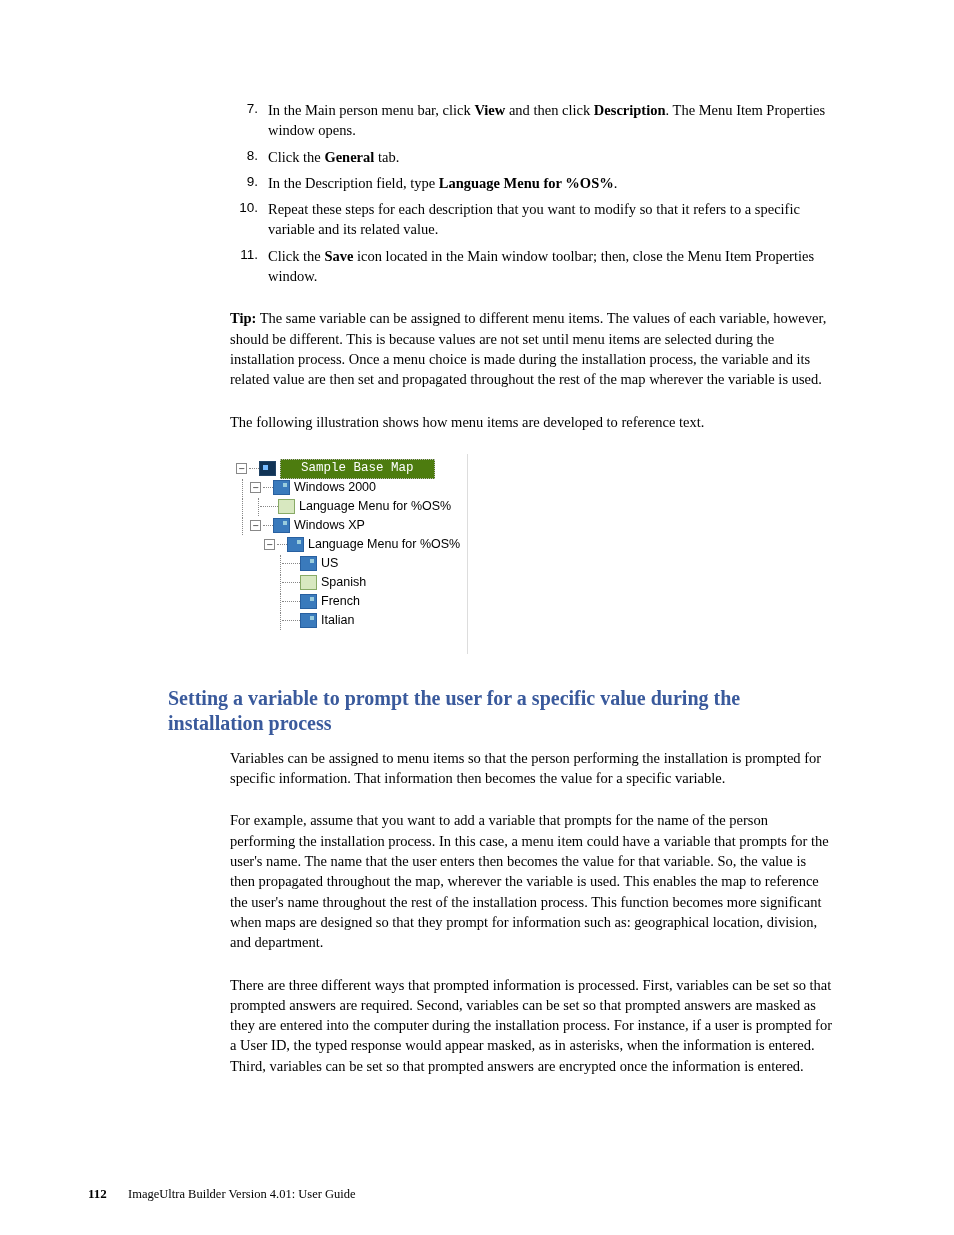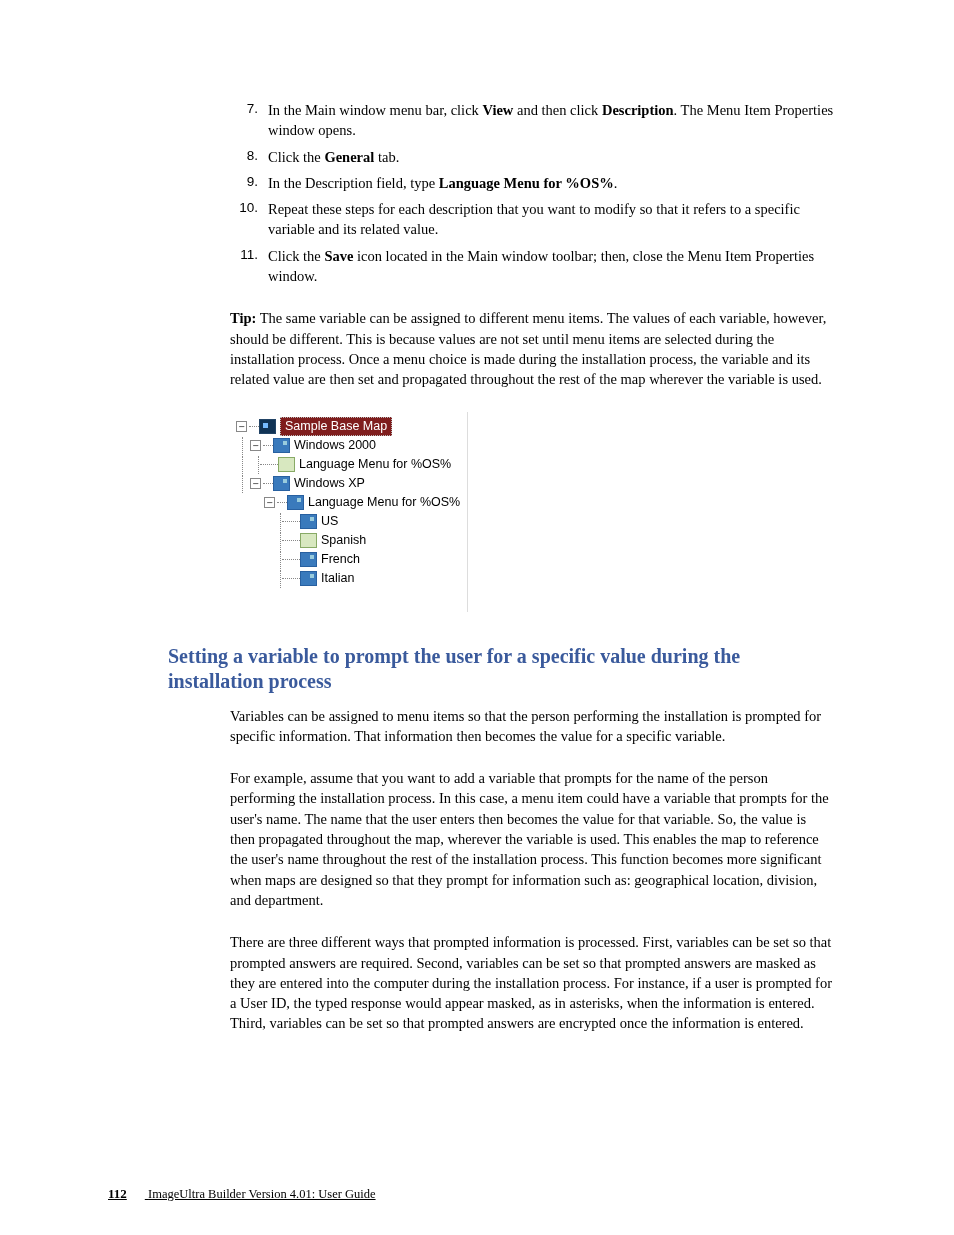--- a/index.html
+++ b/index.html
@@ -129,55 +129,55 @@
     background: #135;
     margin-right: 4px;
     flex-shrink: 0;
     position:relative;
   }
   .icon-sel::after{
     content:"";position:absolute;left:3px;top:3px;width:5px;height:5px;background:#7bf;
   }
   .treelabel { white-space: nowrap; }
   .treelabel-sel {
-    background: #7f1d1d;
+    background: #4d7c0f;
     color: #fff;
-    padding: 0 4px;
+    padding: 0 20px;
     border: 1px dotted #bbb;
+    font-family: Liberation Mono, monospace;
   }
   .indent-s { width: 6px; flex-shrink:0; }
   .indent-m { width: 14px; flex-shrink:0; }
   .indent-l { width: 30px; flex-shrink:0; }
   .vline {
     width:1px; height:18px; border-left:1px dotted #888; flex-shrink:0;
   }
   .footer {
     position: absolute;
     bottom: 32px;
-    left: 108px;
+    left: 88px;
     font-size: 13px;
-    text-decoration: underline;
   }
   .footer-page {
     font-weight: bold;
     margin-right: 18px;
   }
   .footer-text {
     font-size: 12.5px;
   }
 </style>
 </head>
 <body>
 
 <div class="page">
 
   <div class="ol-block">
     <div class="ol-item">
       <div class="ol-num">7.</div>
-      <div class="ol-text"><span>In the Main window menu bar, click </span><span class="bold">View</span><span> and then click </span><span class="bold">Description</span><span>. The Menu Item Properties window opens.</span></div>
+      <div class="ol-text"><span>In the Main person menu bar, click </span><span class="bold">View</span><span> and then click </span><span class="bold">Description</span><span>. The Menu Item Properties window opens.</span></div>
     </div>
     <div class="ol-item">
       <div class="ol-num">8.</div>
       <div class="ol-text"><span>Click the </span><span class="bold">General</span><span> tab.</span></div>
     </div>
     <div class="ol-item">
       <div class="ol-num">9.</div>
       <div class="ol-text"><span>In the Description field, type </span><span class="bold">Language Menu for %OS%</span><span>.</span></div>
     </div>
     <div class="ol-item">
@@ -187,20 +187,21 @@
     <div class="ol-item">
       <div class="ol-num">11.</div>
       <div class="ol-text"><span>Click the </span><span class="bold">Save</span><span> icon located in the Main window toolbar; then, close the Menu Item Properties window.</span></div>
     </div>
   </div>
 
   <div class="para">
     <span class="bold">Tip:</span><span> The same variable can be assigned to different menu items. The values of each variable, however, should be different. This is because values are not set until menu items are selected during the installation process. Once a menu choice is made during the installation process, the variable and its related value are then set and propagated throughout the rest of the map wherever the variable is used.</span>
   </div>
 
+  <div class="para">The following illustration shows how menu items are developed to reference text.</div>
 
   <div class="tree-container">
     <div class="tree-row">
       <div class="toggle">−</div>
       <div class="dotted-h"></div>
       <div class="icon-sel"></div>
       <span class="treelabel treelabel-sel">Sample Base Map</span>
     </div>
     <div class="tree-row">
       <div class="indent-s"></div>

